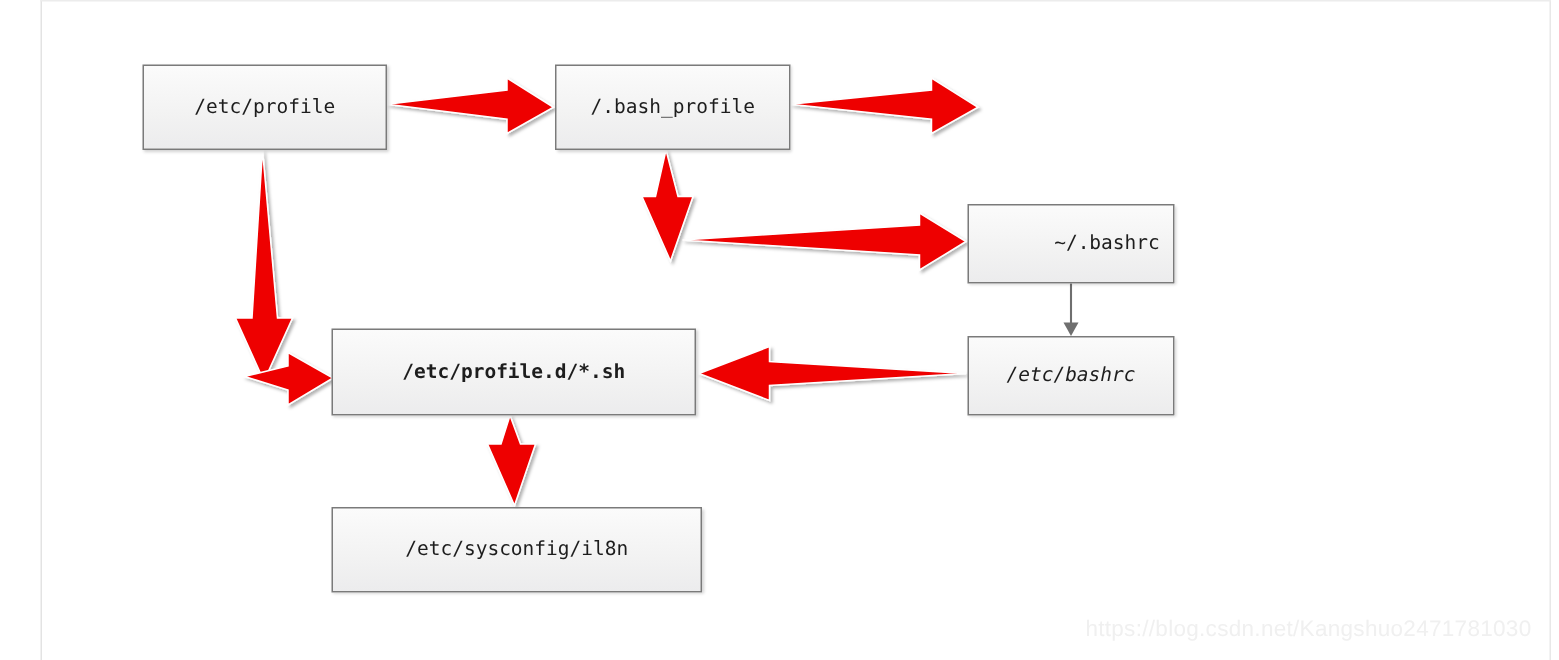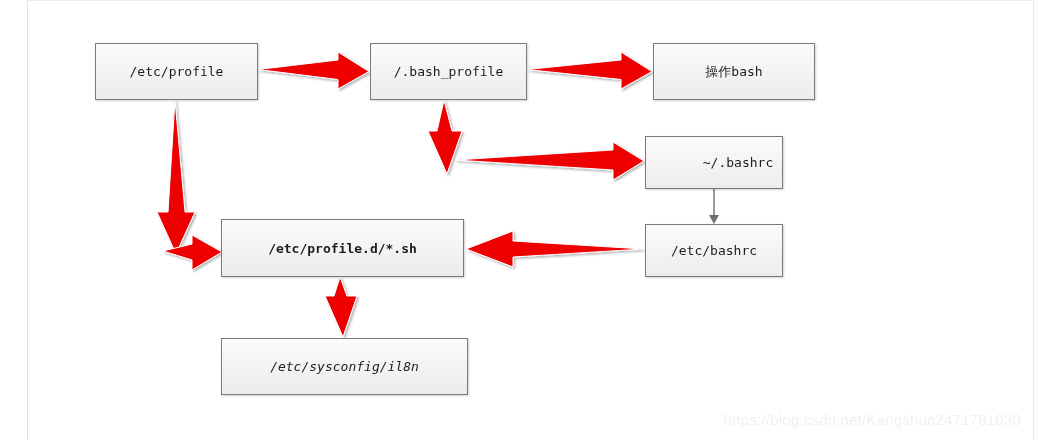--- a/index.html
+++ b/index.html
@@ -144,35 +144,32 @@
   </svg>
 
   <div class="node" style="left:95px; top:43px; width:163px; height:57px;">
     <span class="label">/etc/profile</span>
   </div>
 
   <div class="node" style="left:370px; top:43px; width:157px; height:57px;text-align:center;">
     <span class="label">/.bash_profile</span>
   </div>
 
-  <div class="node" style="left:653px; top:43px; width:162px; height:57px;">
-    <span class="label">操作bash</span>
-  </div>
 
   <div class="node" style="left:645px; top:136px; width:138px; height:53px;padding-left:48px;">
     <span class="label">~/.bashrc</span>
   </div>
 
-  <div class="node" style="left:645px; top:224px; width:138px; height:53px;">
+  <div class="node" style="left:645px; top:224px; width:138px; height:53px;font-style:italic;">
     <span class="label">/etc/bashrc</span>
   </div>
 
   <div class="node" style="left:221px; top:219px; width:243px; height:58px;font-weight:bold;">
     <span class="label">/etc/profile.d/*.sh</span>
   </div>
 
-  <div class="node" style="left:221px; top:338px; width:247px; height:57px;font-style:italic;">
+  <div class="node" style="left:221px; top:338px; width:247px; height:57px;">
     <span class="label">/etc/sysconfig/il8n</span>
   </div>
 
   <div class="watermark">https://blog.csdn.net/Kangshuo2471781030</div>
 
 </div>
 
 </body></html>

